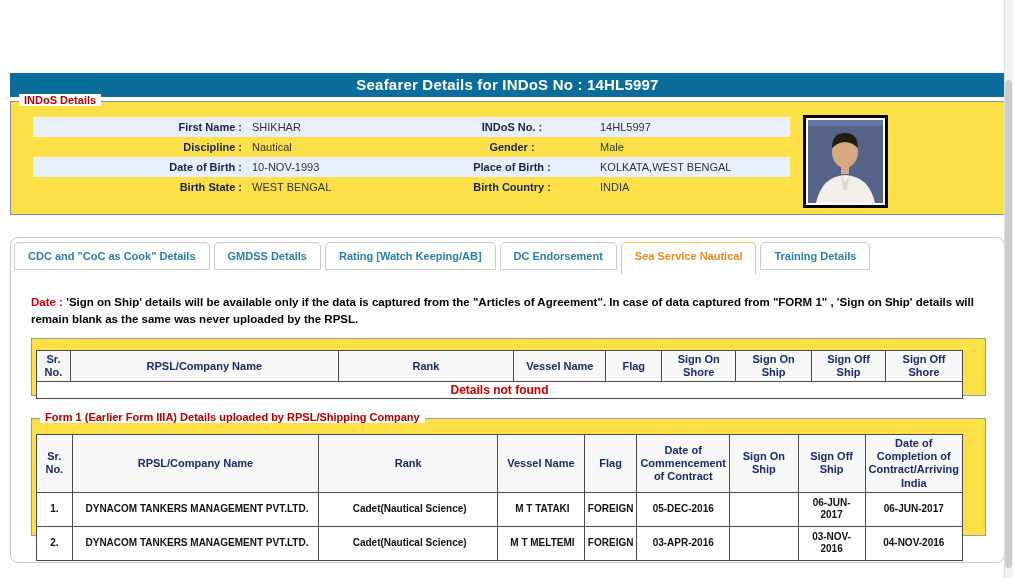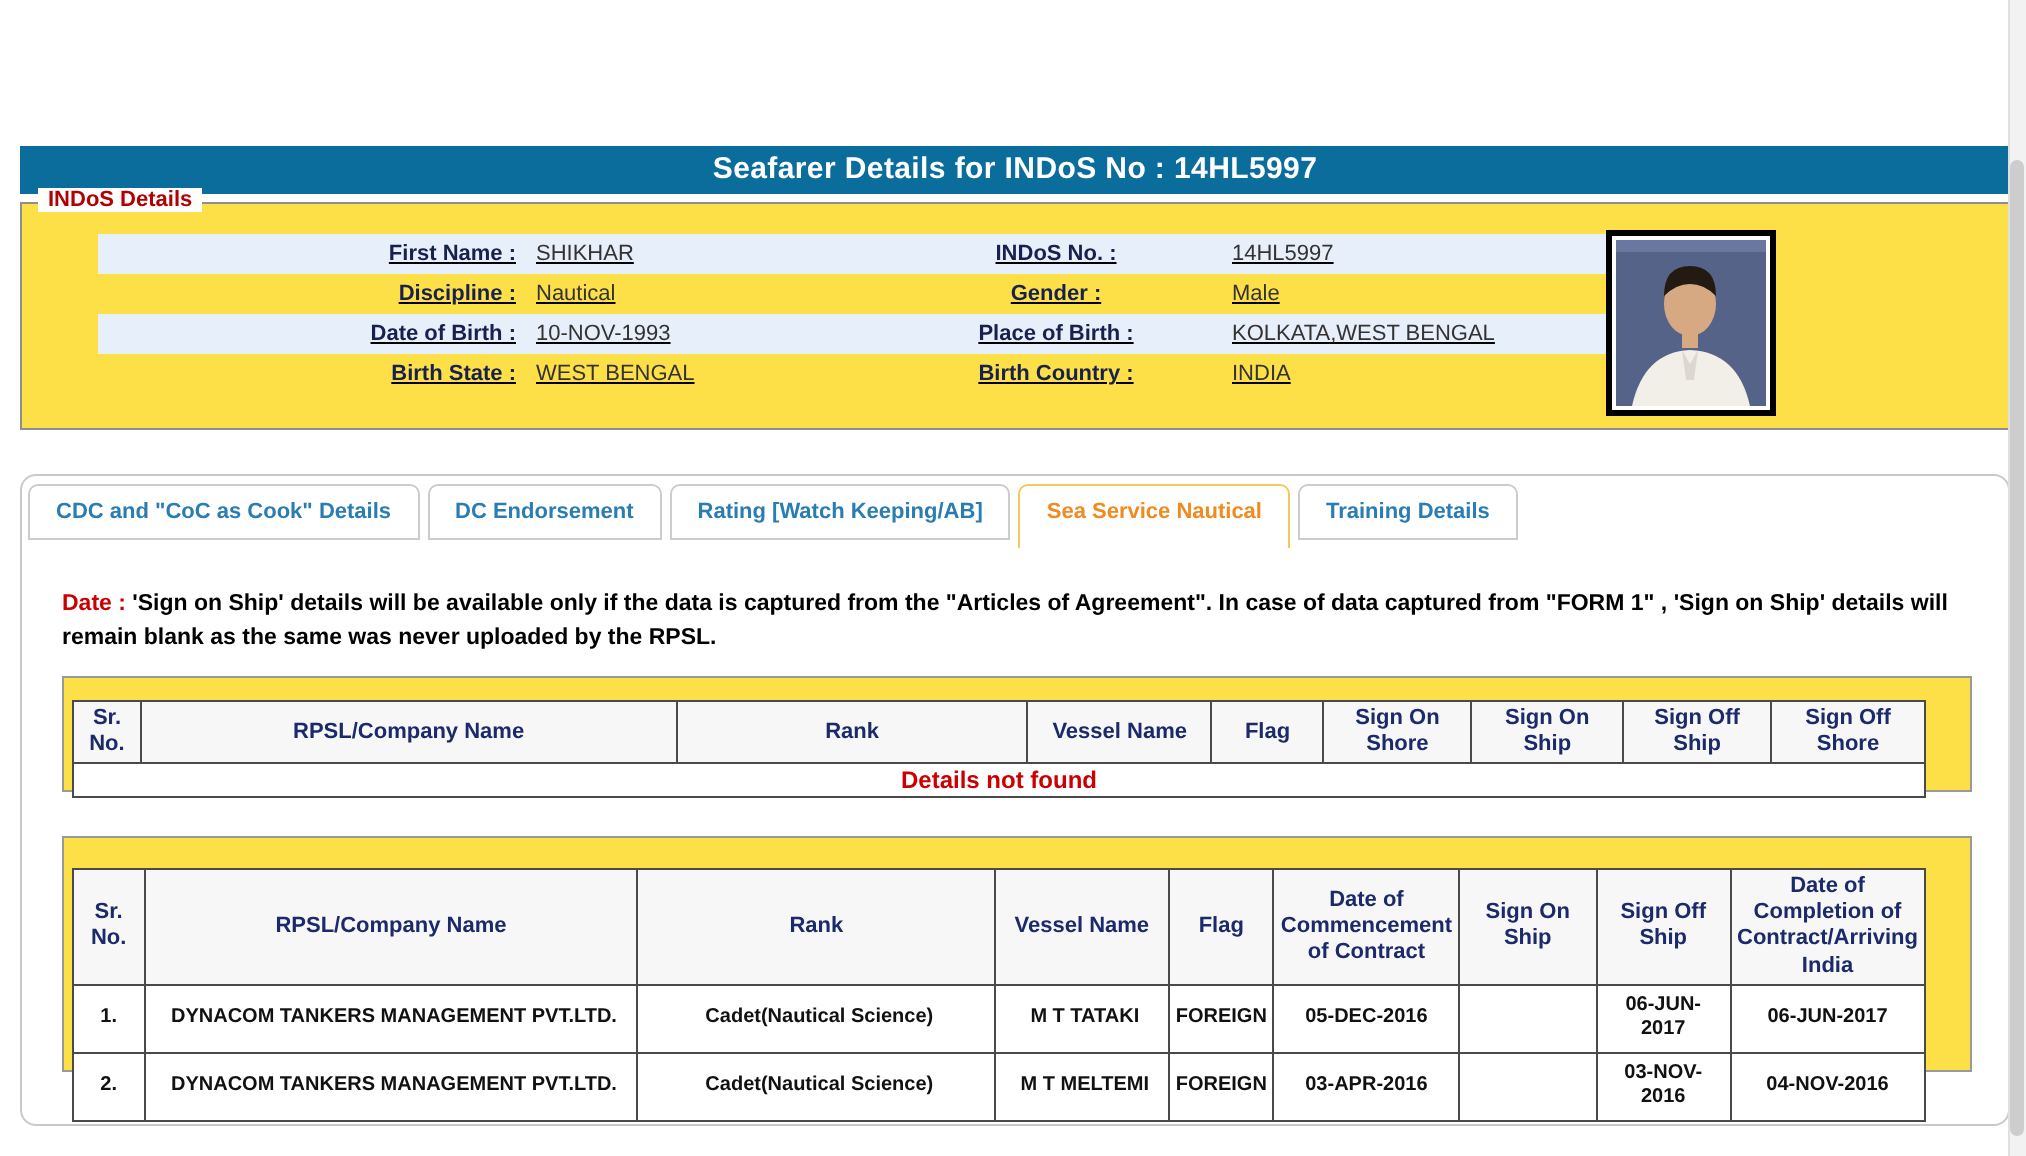--- a/index.html
+++ b/index.html
@@ -23,22 +23,22 @@
   }
   .fset > .legend {
     position: absolute; top: -8px; left: 8px; background: #fff;
     padding: 0 5px; color: #b30000; font-weight: bold; font-size: 11px;
     white-space: nowrap;
   }
 
   
   #indos-fieldset { left: 10px; top: 101px; width: 995px; height: 114px; }
   #indos-table {
-    position: absolute; left: 38px; top: 15px; width: 757px;
-    border-collapse: collapse; font-size: 11px; text-decoration: underline;
+    position: absolute; left: 22px; top: 15px; width: 757px;
+    border-collapse: collapse; font-size: 11px;
   }
   #indos-table tr { height: 20px; }
   #indos-table tr.stripe { background: #e7effa; }
   #indos-table td { vertical-align: middle; }
   #indos-table td.lbl {
     font-weight: bold; color: #18214d; text-align: right; padding-right: 6px;
     white-space: nowrap;
   }
   #indos-table td.val { color: #333; text-align: left; padding-left: 4px; white-space: nowrap; }
   #indos-table td.c1 { width: 215px; }
@@ -171,22 +171,23 @@
       <ellipse cx="37" cy="32" rx="13" ry="16" fill="#d7a983"></ellipse>
       <path d="M24 28 Q24 13 37 13 Q50 13 50 28 Q44 22 37 22 Q30 22 24 28 Z" fill="#231a12"></path>
       <rect x="33" y="46" width="8" height="8" fill="#d7a983"></rect>
     </svg>
   </div>
 
   <div id="tab-panel">
 
     <div id="tabs">
       <div class="tab">CDC and "CoC as Cook" Details</div>
+      <div class="tab">GMDSS Details</div>
+      <div class="tab">Rating [Watch Keeping/AB]</div>
       <div class="tab">DC Endorsement</div>
-      <div class="tab">Rating [Watch Keeping/AB]</div>
       <div class="tab active">Sea Service Nautical</div>
       <div class="tab">Training Details</div>
     </div>
 
     <div id="note">
       <span class="note-prefix">Date :</span><span> 'Sign on Ship' details will be available only if the data is captured from the "Articles of Agreement". In case of data captured from "FORM 1" , 'Sign on Ship' details will remain blank as the same was never uploaded by the RPSL.</span>
     </div>
 
     <div id="fs-articles" class="fset">
       <table id="articles-table" class="grid">
@@ -203,20 +204,21 @@
           <th class="w77">Sign Off Shore</th>
         </tr>
         <tr>
           <td class="empty" colspan="9">Details not found</td>
         </tr>
       </tbody>
         </table>
     </div>
 
     <div id="fs-form1" class="fset">
+      <span class="legend">Form 1 (Earlier Form IIIA) Details uploaded by RPSL/Shipping Company</span>
       <table id="form1-table" class="grid">
         <tbody>
             <tr>
           <th class="w36">Sr. No.</th>
           <th class="w252">RPSL/Company Name</th>
           <th class="w182">Rank</th>
           <th class="w88">Vessel Name</th>
           <th class="w52">Flag</th>
           <th class="w86">Date of Commencement of Contract</th>
           <th class="w70">Sign On Ship</th>

